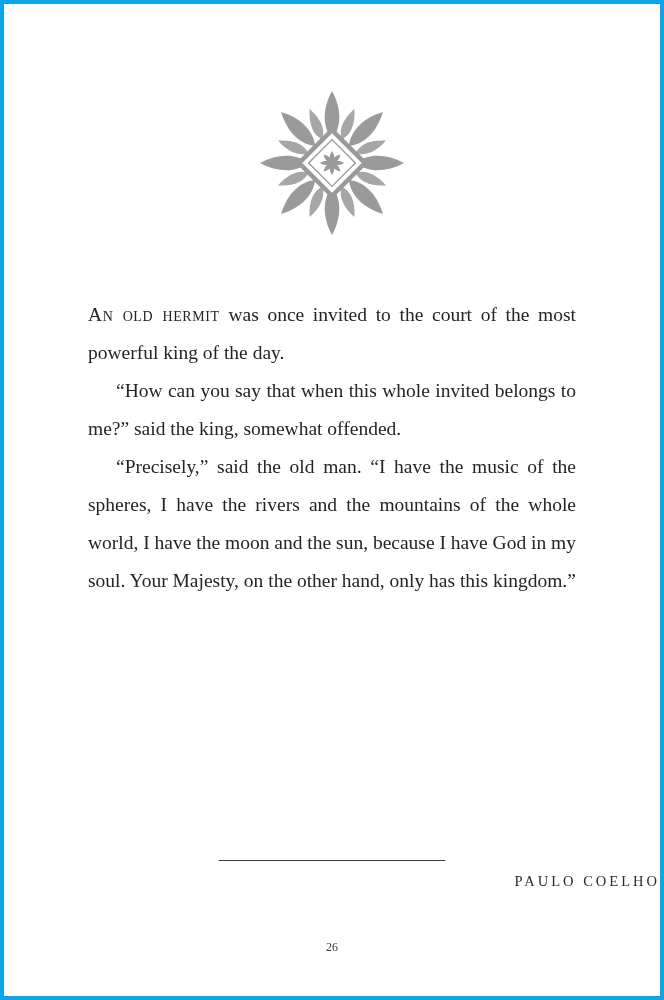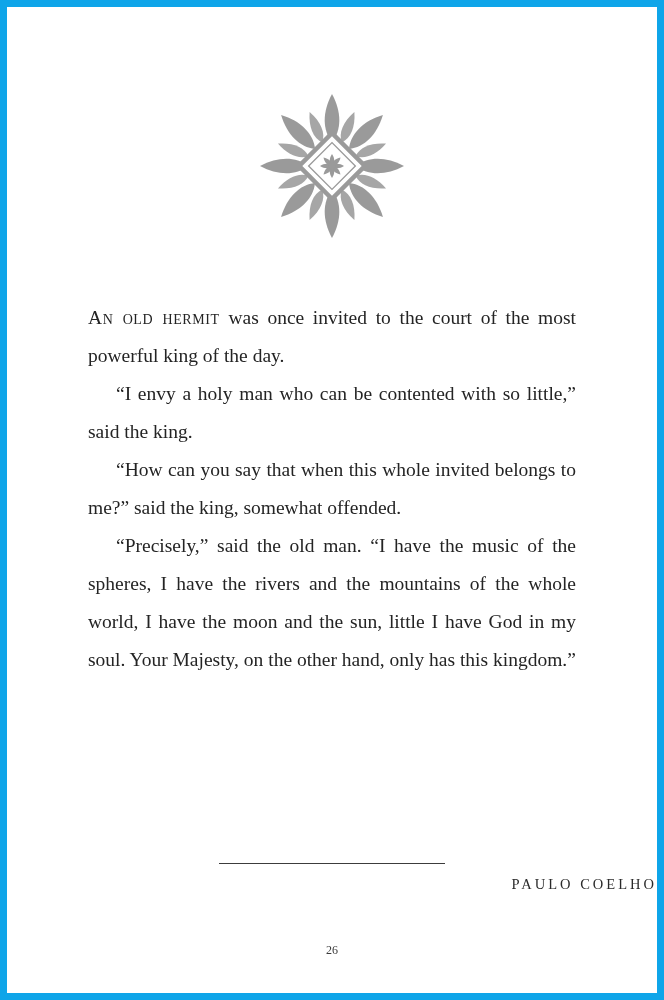--- a/index.html
+++ b/index.html
@@ -7,21 +7,21 @@
     padding: 0;
     background: #ffffff;
     font-family: "Liberation Serif", "DejaVu Serif", serif;
   }
   .page {
     position: relative;
     width: 664px;
     height: 1000px;
     margin: 0 auto;
     background: #ffffff;
-    border: 7px solid #0ea5e9;
+    border: 4px solid #0ea5e9;
     box-sizing: border-box;
     color: #242424;
     overflow: hidden;
   }
   .ornament-wrap {
     width: 100%;
     text-align: center;
     padding-top: 84px;
   }
   .ornament-wrap svg {
@@ -121,23 +121,22 @@
           <path d="M100 84 C104 90 104 96 100 101 C96 96 96 90 100 84 Z" transform="rotate(270 100 100)"></path>
           <path d="M100 84 C104 90 104 96 100 101 C96 96 96 90 100 84 Z" transform="rotate(315 100 100)"></path>
           <circle cx="100" cy="100" r="4.5"></circle>
         </g>
       </g>
     </svg>
   </div>
 
   <div class="story">
     <p><span class="lead-smallcaps">An old hermit</span><span> was once invited to the court of the most powerful king of the day.</span></p>
-    <p class="indent">“I envy a holy man who can be contented with so little,” said the king.</p>
     <p class="indent">“How can you say that when this whole invited belongs to me?” said the king, somewhat offended.</p>
-    <p class="indent">“Precisely,” said the old man. “I have the music of the spheres, I have the rivers and the mountains of the whole world, I have the moon and the sun, little I have God in my soul. Your Majesty, on the other hand, only has this kingdom.”</p>
+    <p class="indent">“Precisely,” said the old man. “I have the music of the spheres, I have the rivers and the mountains of the whole world, I have the moon and the sun, because I have God in my soul. Your Majesty, on the other hand, only has this kingdom.”</p>
   </div>
 
   <div class="footer-author">
     <div class="footer-rule"></div>
     <div class="author-name">PAULO COELHO</div>
   </div>
 
   <div class="page-number">26</div>
 
 </div>

